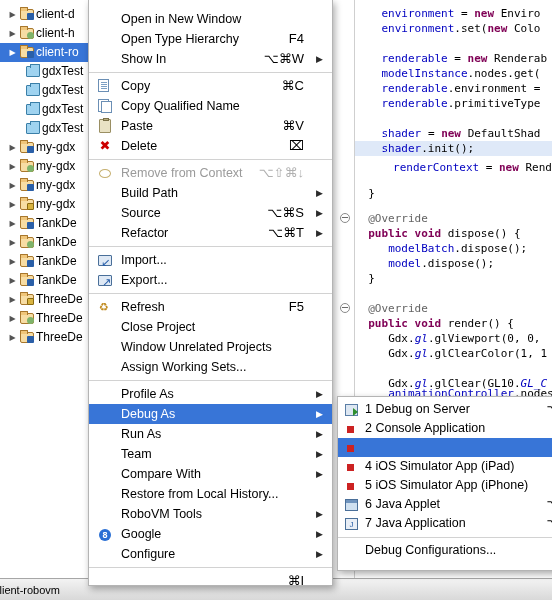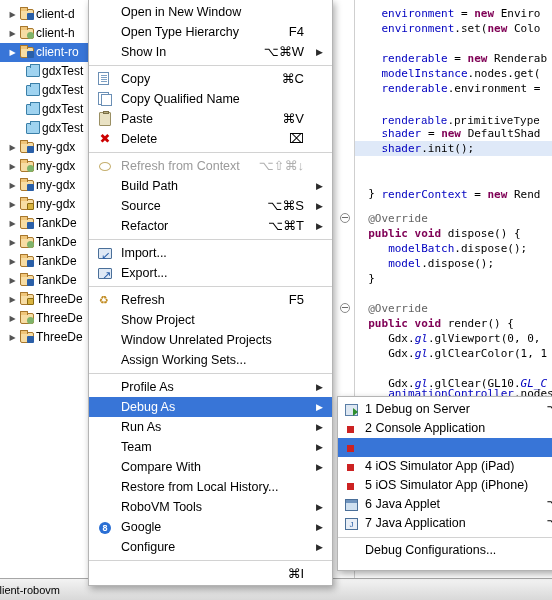--- a/index.html
+++ b/index.html
@@ -216,81 +216,81 @@
           </span></span><span class="tlabel">ThreeDe</span></div>
     </div>
 
   <div id="editor">
     <div id="gutter"></div>
   <div class="codeline" style="top: 6px;">    <span class="fld">environment</span> <span class="pln">=</span> <span class="kw">new</span> <span class="pln">Enviro</span></div>
       <div class="codeline" style="top: 21px;">    <span class="fld">environment</span><span class="pln">.set(</span><span class="kw">new</span><span class="pln"> Colo</span></div>
       <div class="codeline" style="top: 51px;">    <span class="fld">renderable</span> <span class="pln">=</span> <span class="kw">new</span> <span class="pln">Renderab</span></div>
       <div class="codeline" style="top: 66px;">    <span class="fld">modelInstance</span><span class="pln">.nodes.get(</span></div>
       <div class="codeline" style="top: 81px;">    <span class="fld">renderable</span><span class="pln">.environment =</span></div>
-      <div class="codeline" style="top: 114px; font-family: Liberation Mono, monospace;">    <span class="fld">renderable</span><span class="pln">.primitiveType</span></div>
+      <div class="codeline" style="top: 96px;">    <span class="fld">renderable</span><span class="pln">.primitiveType</span></div>
       <div class="codeline" style="top: 126px;">    <span class="fld">shader</span> <span class="pln">=</span> <span class="kw">new</span> <span class="pln">DefaultShad</span></div>
       <div class="codeline hl" style="top: 141px;">    <span class="fld">shader</span><span class="pln">.init();</span></div>
-      <div class="codeline" style="top: 187px;">    <span class="fld">renderContext</span> <span class="pln">=</span> <span class="kw">new</span> <span class="pln">Rend</span></div>
+      <div class="codeline" style="top: 160px; text-align: right;">    <span class="fld">renderContext</span> <span class="pln">=</span> <span class="kw">new</span> <span class="pln">Rend</span></div>
       <div class="codeline" style="top: 186px;">  <span class="pln">}</span></div>
       <div class="codeline" style="top: 211px;">  <span class="ann">@Override</span></div>
       <div class="fmark" style="top: 213px;"></div>
       <div class="codeline" style="top: 226px;">  <span class="kw">public void</span> <span class="pln">dispose() {</span></div>
       <div class="codeline" style="top: 241px;">     <span class="fld">modelBatch</span><span class="pln">.dispose();</span></div>
       <div class="codeline" style="top: 256px;">     <span class="fld">model</span><span class="pln">.dispose();</span></div>
       <div class="codeline" style="top: 271px;">  <span class="pln">}</span></div>
       <div class="codeline" style="top: 301px;">  <span class="ann">@Override</span></div>
       <div class="fmark" style="top: 303px;"></div>
       <div class="codeline" style="top: 316px;">  <span class="kw">public void</span> <span class="pln">render() {</span></div>
       <div class="codeline" style="top: 331px;">     <span class="pln">Gdx.</span><span class="stat">gl</span><span class="pln">.glViewport(0, 0, </span></div>
       <div class="codeline" style="top: 346px;">     <span class="pln">Gdx.</span><span class="stat">gl</span><span class="pln">.glClearColor(1, 1</span></div>
       <div class="codeline" style="top: 376px;">     <span class="pln">Gdx.</span><span class="stat">gl</span><span class="pln">.glClear(GL10.</span><span class="stat">GL_C</span></div>
       <div class="codeline" style="top: 386px;">     <span class="fld">animationController</span><span class="pln">.nodes</span></div>
     </div>
 
   <div id="statusbar">
     <span id="statusText">client-robovm</span>
   </div>
 
-  <div id="menu" style="padding-top: 2px;">
+  <div id="menu" style="padding-top: 9px;">
       <div class="mi"><span>Open in New Window</span></div>
       <div class="mi"><span>Open Type Hierarchy</span><span class="acc">F4</span></div>
       <div class="mi"><span>Show In</span><span class="acc">⌥⌘W</span><span class="arw">▶</span></div>
       <div class="sep"></div>
       <div class="mi"><span class="mico">
           <span class="ic-copy"></span>
         </span><span>Copy</span><span class="acc">⌘C</span></div>
       <div class="mi"><span class="mico">
           <span class="ic-copy"></span>
           <span class="ic-copy2"></span>
         </span><span>Copy Qualified Name</span></div>
       <div class="mi"><span class="mico">
           <span class="ic-paste"></span>
         </span><span>Paste</span><span class="acc">⌘V</span></div>
       <div class="mi"><span class="mico">
           <span class="ic-del">✖</span>
         </span><span>Delete</span><span class="acc">⌧</span></div>
       <div class="sep"></div>
       <div class="mi dis"><span class="mico">
           <span class="ic-ctx"></span>
-        </span><span>Refresh from Context</span><span class="acc">⌥⇧⌘↓</span></div>
+        </span><span>Remove from Context</span><span class="acc">⌥⇧⌘↓</span></div>
       <div class="mi"><span>Build Path</span><span class="arw">▶</span></div>
       <div class="mi"><span>Source</span><span class="acc">⌥⌘S</span><span class="arw">▶</span></div>
       <div class="mi"><span>Refactor</span><span class="acc">⌥⌘T</span><span class="arw">▶</span></div>
       <div class="sep"></div>
       <div class="mi"><span class="mico">
           <span class="ic-imp"></span>
         </span><span>Import...</span></div>
       <div class="mi"><span class="mico">
           <span class="ic-imp ic-exp"></span>
         </span><span>Export...</span></div>
       <div class="sep"></div>
       <div class="mi"><span class="mico">
           <span class="ic-ref">♻</span>
         </span><span>Refresh</span><span class="acc">F5</span></div>
-      <div class="mi"><span>Show Project</span></div>
+      <div class="mi"><span>Close Project</span></div>
       <div class="mi"><span>Window Unrelated Projects</span></div>
       <div class="mi"><span>Assign Working Sets...</span></div>
       <div class="sep"></div>
       <div class="mi"><span>Profile As</span><span class="arw">▶</span></div>
       <div class="mi sel"><span>Debug As</span><span class="arw">▶</span></div>
       <div class="mi"><span>Run As</span><span class="arw">▶</span></div>
       <div class="mi"><span>Team</span><span class="arw">▶</span></div>
       <div class="mi"><span>Compare With</span><span class="arw">▶</span></div>
       <div class="mi"><span>Restore from Local History...</span></div>
       <div class="mi"><span>RoboVM Tools</span><span class="arw">▶</span></div>

